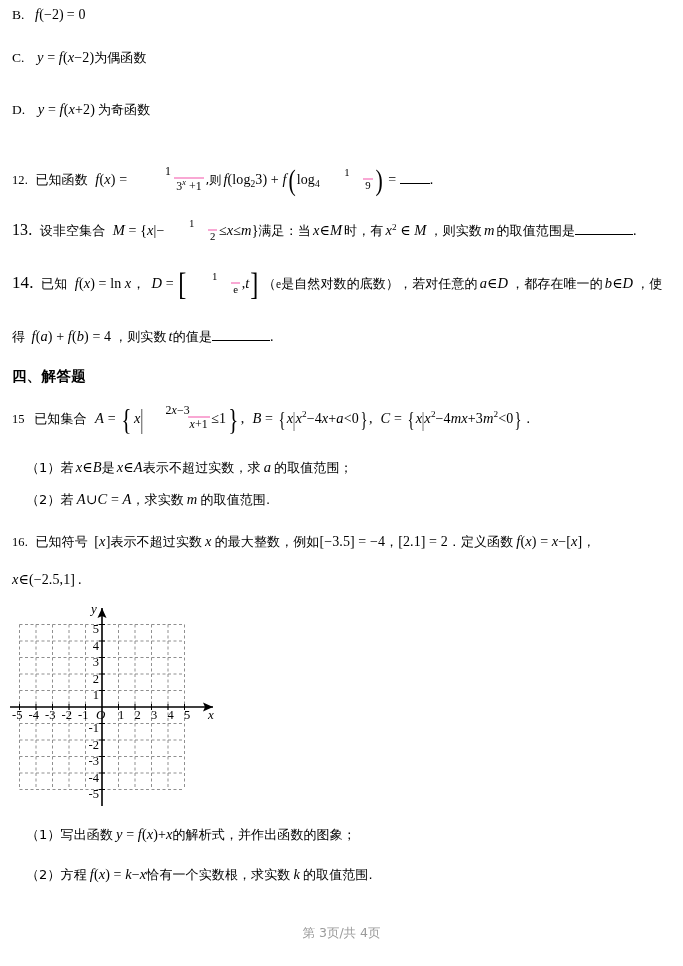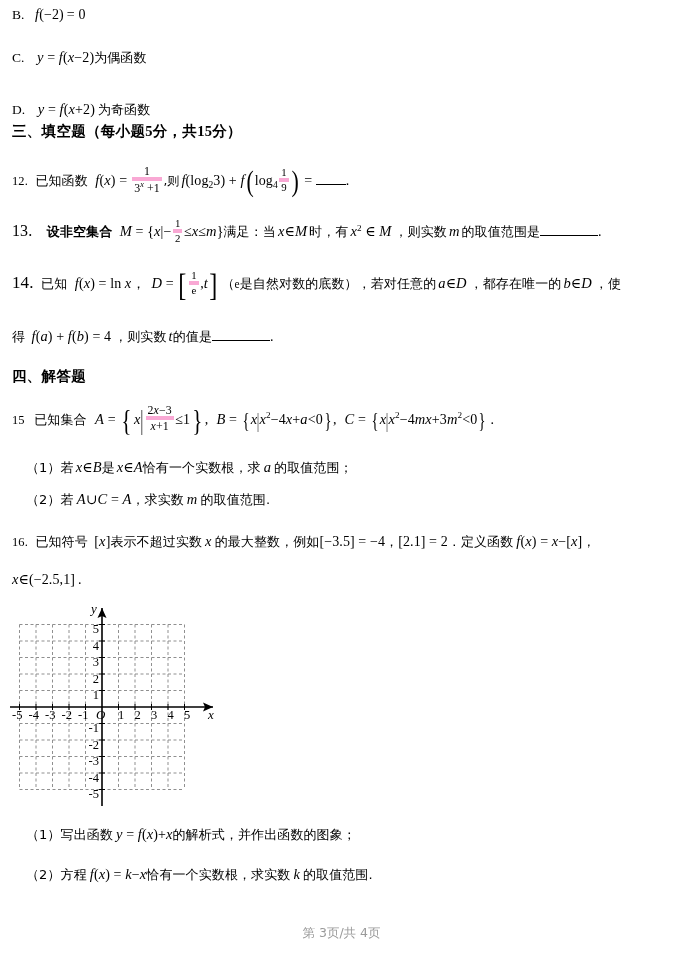--- a/index.html
+++ b/index.html
@@ -87,22 +87,23 @@
     top: -0.15em;
   }
   .frac .num {
     display: block;
     font-size: 0.88em;
     padding: 0 2px;
   }
   .frac .den {
     display: block;
     font-size: 0.88em;
-    border-top: 4px solid #f9a8d4;
+    border-top: 2px solid #f9a8d4;
     padding: 0 2px;
+    margin-left: 42px;
   }
   .frac.small .num, .frac.small .den { font-size: 0.8em; }
 
   
   .bigparen {
     display: inline-block;
     font-size: 2.25em;
     font-family: "Liberation Serif", serif;
     vertical-align: middle;
     line-height: 0.6;
@@ -181,33 +182,30 @@
   <div class="line" style="left:12px; top:48px;">
     <span class="opt-label">C.</span>
     <span class="mi" style="margin-left:9px;">y</span><span class="mn"> = </span><span class="mi">f</span><span class="mn">(</span><span class="mi">x</span><span class="mn">−2</span><span class="mn">)</span><span class="cn">为偶函数</span>
   </div>
 
   <div class="line" style="left:12px; top:100px;">
     <span class="opt-label">D.</span>
     <span class="mi" style="margin-left:9px;">y</span><span class="mn"> = </span><span class="mi">f</span><span class="mn">(</span><span class="mi">x</span><span class="mn">+2</span><span class="mn">)</span><span class="cn" style="margin-left:3px;">为奇函数</span>
   </div>
 
-  <div class="section-head" style="left:12px; top:122px;">
-    <span>三、填空题</span><span>（每小题</span><span style="font-family:'Liberation Serif',serif;">5</span><span>分，共</span><span style="font-family:'Liberation Serif',serif;">15</span><span>分）</span>
-  </div>
 
   <div class="line" style="left:12px; top:167px;">
     <span class="mn" style="font-size:12.5px;">12.</span>
     <span class="cn" style="margin-left:4px;">已知函数</span>
     <span class="mi" style="margin-left:4px;">f</span><span class="mn">(</span><span class="mi">x</span><span class="mn">)</span><span class="mn"> = </span><span class="frac"><span class="num mn">1</span><span class="den mn">3<span class="sup">x</span> +1</span></span><span class="cn" style="font-size:12px;">,则</span><span class="mi" style="margin-left:2px;">f</span><span class="mn">(log<span class="sub">2</span>3)</span><span class="mn"> + </span><span class="mi">f</span><span class="bigparen">(</span><span class="mn">log<span class="sub">4</span></span><span class="frac small"><span class="num mn">1</span><span class="den mn">9</span></span><span class="bigparen">)</span><span class="mn"> = </span><span class="blank" style="width:30px;"></span><span class="mn">.</span>
   </div>
 
   <div class="line" style="left:12px; top:220px;">
     <span class="mn" style="font-size:16px;">13.</span>
-    <span class="cn" style="margin-left:11px;font-weight:bold;">设非空集合</span>
+    <span class="cn" style="margin-left:4px;">设非空集合</span>
     <span class="mi" style="margin-left:4px;">M</span><span class="mn"> = {</span><span class="mi">x</span><span class="mn">|</span><span class="mn">−</span><span class="frac small"><span class="num mn">1</span><span class="den mn">2</span></span><span class="mn">≤</span><span class="mi">x</span><span class="mn">≤</span><span class="mi">m</span><span class="mn">}</span><span class="cn">满足：当</span><span class="mi" style="margin-left:2px;">x</span><span class="mn">∈</span><span class="mi">M</span><span class="cn" style="margin-left:2px;">时，有</span><span class="mi" style="margin-left:2px;">x</span><span class="supn" style="font-style:normal;">2</span><span class="mn"> ∈ </span><span class="mi">M</span><span class="cn" style="margin-left:3px;">，则实数</span><span class="mi" style="margin-left:2px;">m</span><span class="cn" style="margin-left:2px;">的取值范围是</span><span class="blank" style="width:58px;"></span><span class="mn">.</span>
   </div>
 
   <div class="line" style="left:12px; top:272px;">
     <span class="mn" style="font-size:17px;">14.</span>
     <span class="cn" style="margin-left:4px;">已知</span>
     <span class="mi" style="margin-left:4px;">f</span><span class="mn">(</span><span class="mi">x</span><span class="mn">)</span><span class="mn"> = ln </span><span class="mi">x</span><span class="mn">，</span><span class="mi" style="margin-left:6px;">D</span><span class="mn"> = </span><span class="bigbrack">[</span><span class="frac small"><span class="num mn">1</span><span class="den mn" style="font-style:normal;">e</span></span><span class="mn">,</span><span class="mi">t</span><span class="bigbrack">]</span><span class="cn" style="margin-left:3px;">（<span class="mn" style="font-size:11.5px;">e</span>是自然对数的底数），若对任意的</span><span class="mi" style="margin-left:2px;">a</span><span class="mn">∈</span><span class="mi">D</span><span class="cn" style="margin-left:3px;">，都存在唯一的</span><span class="mi" style="margin-left:2px;">b</span><span class="mn">∈</span><span class="mi">D</span><span class="cn" style="margin-left:3px;">，使</span>
   </div>
 
   <div class="line" style="left:12px; top:327px;">
@@ -217,21 +215,21 @@
 
   <div class="section-head" style="left:12px; top:367px;">四、解答题</div>
 
   <div class="line" style="left:12px; top:406px;">
     <span class="mn" style="font-size:12.5px;">15</span>
     <span class="cn" style="margin-left:6px;">已知集合</span>
     <span class="mi" style="margin-left:5px;">A</span><span class="mn"> = </span><span class="bigbrace">{</span><span class="mi">x</span><span class="midbar">|</span><span class="frac"><span class="num mn">2<span style="font-style:italic;">x</span>−3</span><span class="den mn"><span style="font-style:italic;">x</span>+1</span></span><span class="mn">≤1</span><span class="bigbrace">}</span><span class="mn">,</span><span class="mi" style="margin-left:8px;">B</span><span class="mn"> = </span><span class="bigbrace" style="font-size:1.55em;">{</span><span class="mi">x</span><span class="midbar" style="font-size:1.5em;">|</span><span class="mi">x</span><span class="supn">2</span><span class="mn">−4</span><span class="mi">x</span><span class="mn">+</span><span class="mi">a</span><span class="mn">&lt;0</span><span class="bigbrace" style="font-size:1.55em;">}</span><span class="mn">,</span><span class="mi" style="margin-left:8px;">C</span><span class="mn"> = </span><span class="bigbrace" style="font-size:1.55em;">{</span><span class="mi">x</span><span class="midbar" style="font-size:1.5em;">|</span><span class="mi">x</span><span class="supn">2</span><span class="mn">−4</span><span class="mi">mx</span><span class="mn">+3</span><span class="mi">m</span><span class="supn">2</span><span class="mn">&lt;0</span><span class="bigbrace" style="font-size:1.55em;">}</span><span class="mn" style="margin-left:3px;">.</span>
   </div>
 
   <div class="line" style="left:26px; top:458px;">
-    <span class="cn">（1）</span><span class="cn">若</span><span class="mi" style="margin-left:2px;">x</span><span class="mn">∈</span><span class="mi">B</span><span class="cn">是</span><span class="mi" style="margin-left:2px;">x</span><span class="mn">∈</span><span class="mi">A</span><span class="cn">恰有一个实数根，求</span><span class="mi" style="margin:0 3px;">a</span><span class="cn">的取值范围；</span>
+    <span class="cn">（1）</span><span class="cn">若</span><span class="mi" style="margin-left:2px;">x</span><span class="mn">∈</span><span class="mi">B</span><span class="cn">是</span><span class="mi" style="margin-left:2px;">x</span><span class="mn">∈</span><span class="mi">A</span><span class="cn">表示不超过实数，求</span><span class="mi" style="margin:0 3px;">a</span><span class="cn">的取值范围；</span>
   </div>
 
   <div class="line" style="left:26px; top:490px;">
     <span class="cn">（2）</span><span class="cn">若</span><span class="mi" style="margin-left:3px;">A</span><span class="mn">∪</span><span class="mi">C</span><span class="mn"> = </span><span class="mi">A</span><span class="cn">，求实数</span><span class="mi" style="margin:0 3px;">m</span><span class="cn">的取值范围.</span>
   </div>
 
   <div class="line" style="left:12px; top:532px;">
     <span class="mn" style="font-size:12.5px;">16.</span>
     <span class="cn" style="margin-left:4px;">已知符号</span>
     <span class="mn" style="margin-left:3px;">[</span><span class="mi">x</span><span class="mn">]</span><span class="cn">表示不超过实数</span><span class="mi" style="margin:0 3px;">x</span><span class="cn">的最大整数，例如</span><span class="mn">[−3.5] = −4</span><span class="cn">，</span><span class="mn">[2.1] = 2</span><span class="cn">．定义函数</span><span class="mi" style="margin-left:3px;">f</span><span class="mn">(</span><span class="mi">x</span><span class="mn">)</span><span class="mn"> = </span><span class="mi">x</span><span class="mn">−[</span><span class="mi">x</span><span class="mn">]</span><span class="cn">，</span>

